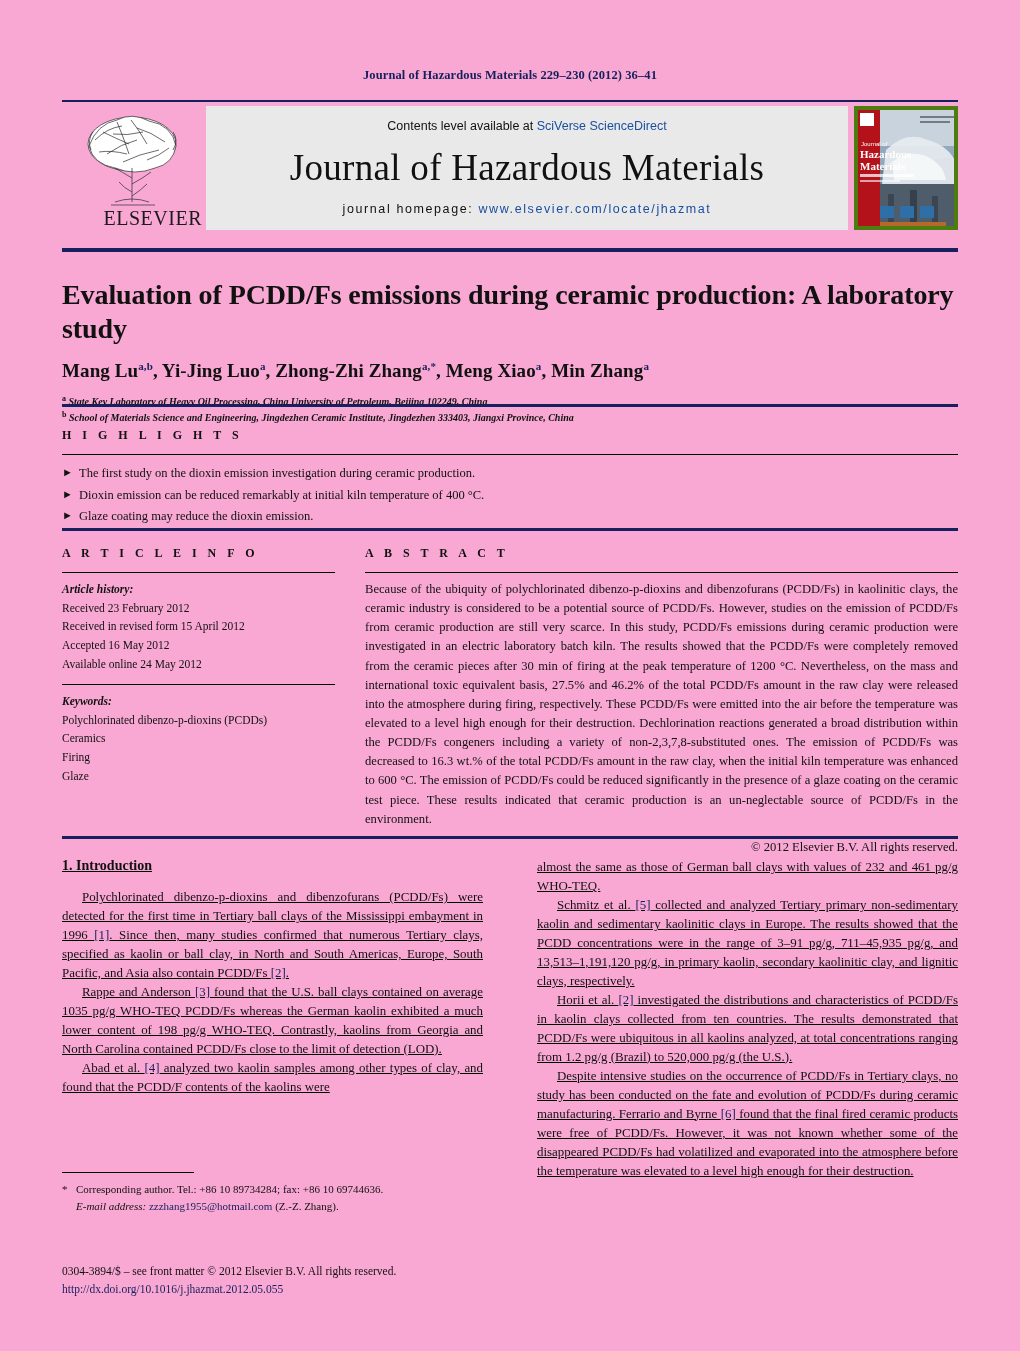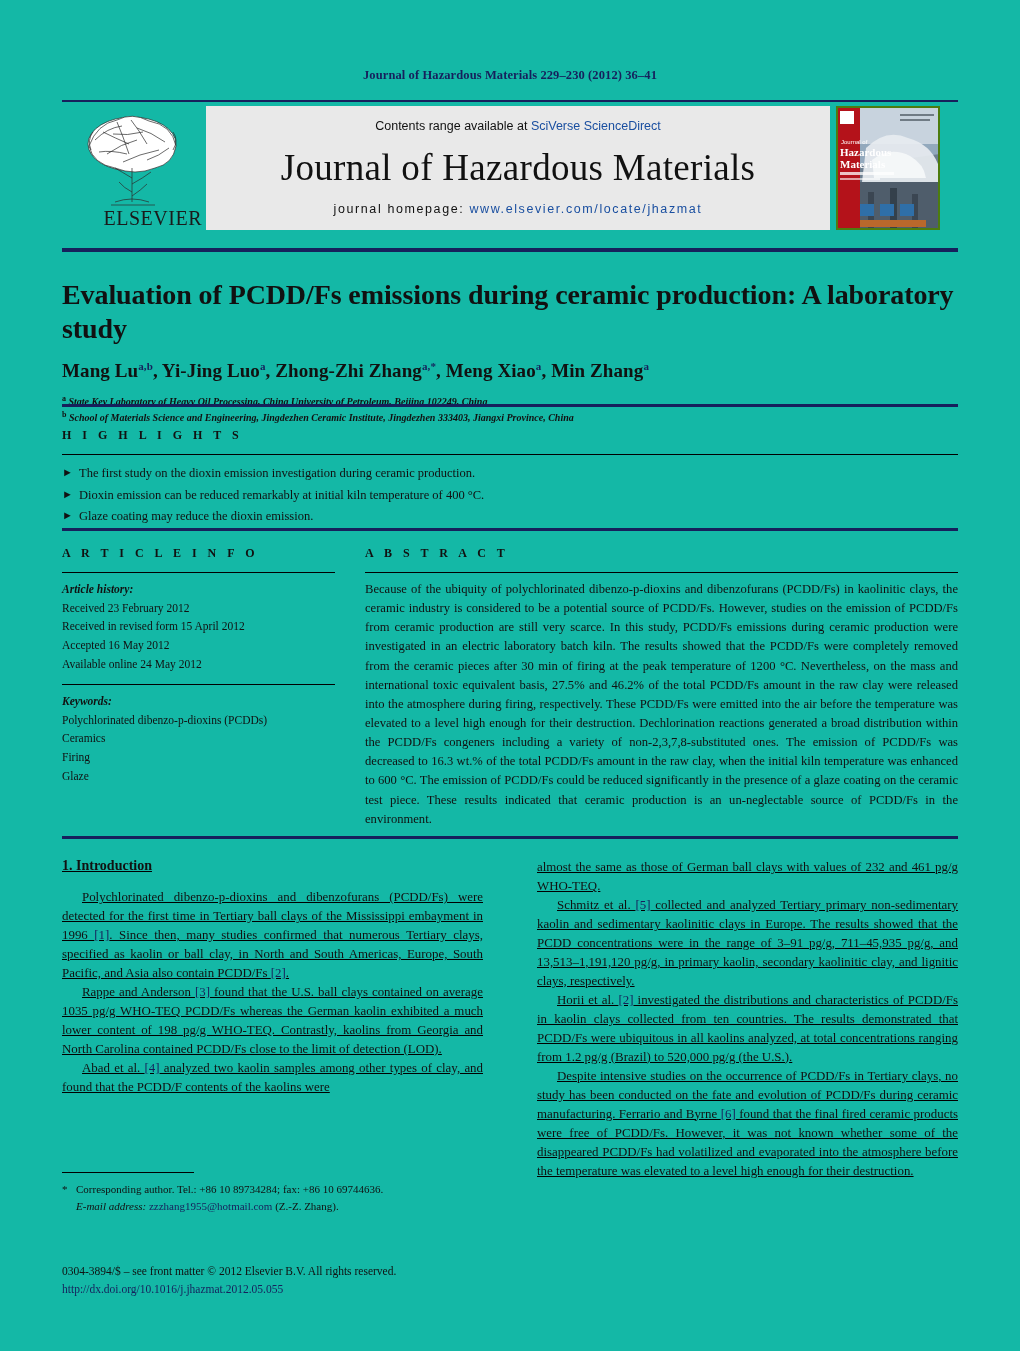--- a/index.html
+++ b/index.html
@@ -9,21 +9,21 @@
   }
   body {
     font-family: "Liberation Serif", serif;
     color: #000;
   }
   .page {
     position: relative;
     width: 1020px;
     height: 1351px;
     margin: 0 auto;
-    background: #14b8a6;
+    background: #f9a8d4;
     box-sizing: border-box;
     overflow: hidden;
   }
 
   
   .running-head {
     position: absolute;
     top: 68px;
     left: 0;
     width: 1020px;
@@ -99,22 +99,22 @@
     font-family: "Liberation Sans", sans-serif;
     font-size: 12.5px;
     letter-spacing: 1.6px;
     color: #111;
   }
   .homepage-line a { color: #1a4fa0; text-decoration: none; }
 
   .cover-thumb {
     width: 104px;
     flex: 0 0 104px;
-    margin: 4px 18px 4px 6px;
-    border: 2px solid #4d7c0f;
+    margin: 4px 0 4px 6px;
+    border: 4px solid #4d7c0f;
     box-sizing: border-box;
     position: relative;
     overflow: hidden;
     background: #8aa3bb;
   }
 
   .rule-thick {
     position: absolute;
     left: 62px;
     width: 896px;
@@ -269,21 +269,21 @@
           <path d="M55 58 L55 92 M55 68 Q45 62 38 58 M55 74 Q66 68 74 62 M55 82 Q47 78 42 72 M55 86 Q64 80 70 74"></path>
           <path d="M38 92 Q55 86 72 92 M34 95 L78 95"></path>
           <path d="M14 40 Q10 30 16 22 M96 40 Q102 30 96 22"></path>
         </g>
       </svg>
       <div class="elsevier-word">ELSEVIER</div>
     </div>
 
     <div class="masthead-center">
       <div class="contents-line">
-        <span>Contents range available at </span><a href="#">SciVerse ScienceDirect</a>
+        <span>Contents level available at </span><a href="#">SciVerse ScienceDirect</a>
       </div>
       <div class="journal-title">Journal of Hazardous Materials</div>
       <div class="homepage-line">
         <span>journal homepage: </span><a href="#">www.elsevier.com/locate/jhazmat</a>
       </div>
     </div>
 
     <div class="cover-thumb">
       <svg width="102" height="124" viewBox="0 0 102 124">
         <rect x="0" y="0" width="102" height="124" fill="#93a9bd"></rect>
@@ -365,20 +365,21 @@
         <div>Ceramics</div>
         <div>Firing</div>
         <div>Glaze</div>
       </div>
     </div>
 
     <div class="col-abs">
       <div class="sec-label">A B S T R A C T</div>
       <div class="hr-thin abs-rule"></div>
       <div class="abs-text">Because of the ubiquity of polychlorinated dibenzo-p-dioxins and dibenzofurans (PCDD/Fs) in kaolinitic clays, the ceramic industry is considered to be a potential source of PCDD/Fs. However, studies on the emission of PCDD/Fs from ceramic production are still very scarce. In this study, PCDD/Fs emissions during ceramic production were investigated in an electric laboratory batch kiln. The results showed that the PCDD/Fs were completely removed from the ceramic pieces after 30 min of firing at the peak temperature of 1200 °C. Nevertheless, on the mass and international toxic equivalent basis, 27.5% and 46.2% of the total PCDD/Fs amount in the raw clay were released into the atmosphere during firing, respectively. These PCDD/Fs were emitted into the air before the temperature was elevated to a level high enough for their destruction. Dechlorination reactions generated a broad distribution within the PCDD/Fs congeners including a variety of non-2,3,7,8-substituted ones. The emission of PCDD/Fs was decreased to 16.3 wt.% of the total PCDD/Fs amount in the raw clay, when the initial kiln temperature was enhanced to 600 °C. The emission of PCDD/Fs could be reduced significantly in the presence of a glaze coating on the ceramic test piece. These results indicated that ceramic production is an un-neglectable source of PCDD/Fs in the environment.</div>
+      <div class="copyright">© 2012 Elsevier B.V. All rights reserved.</div>
     </div>
   </div>
 
   <div class="rule-thick" style="top: 836px; height:3px;"></div>
 
   <div class="body-cols" style="top: 858px;">
     <div class="bcol left">
       <div class="h2">1.  Introduction</div>
       <div id="intro-left">
           <div class="p">Polychlorinated dibenzo-p-dioxins and dibenzofurans (PCDD/Fs) were detected for the first time in Tertiary ball clays of the Mississippi embayment in 1996 <a class="ref" href="#" style="text-decoration: none;">[1]</a>. Since then, many studies confirmed that numerous Tertiary clays, specified as kaolin or ball clay, in North and South Americas, Europe, South Pacific, and Asia also contain PCDD/Fs <a class="ref" href="#" style="text-decoration: none;">[2]</a>.</div>

